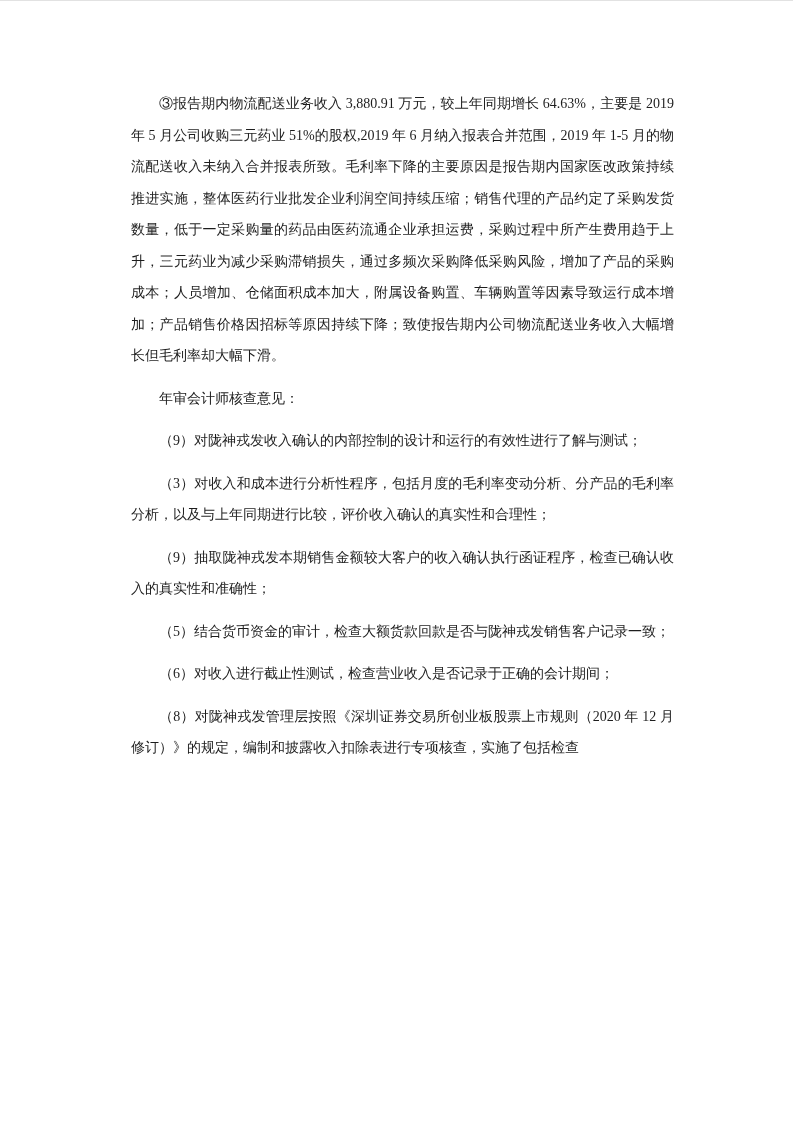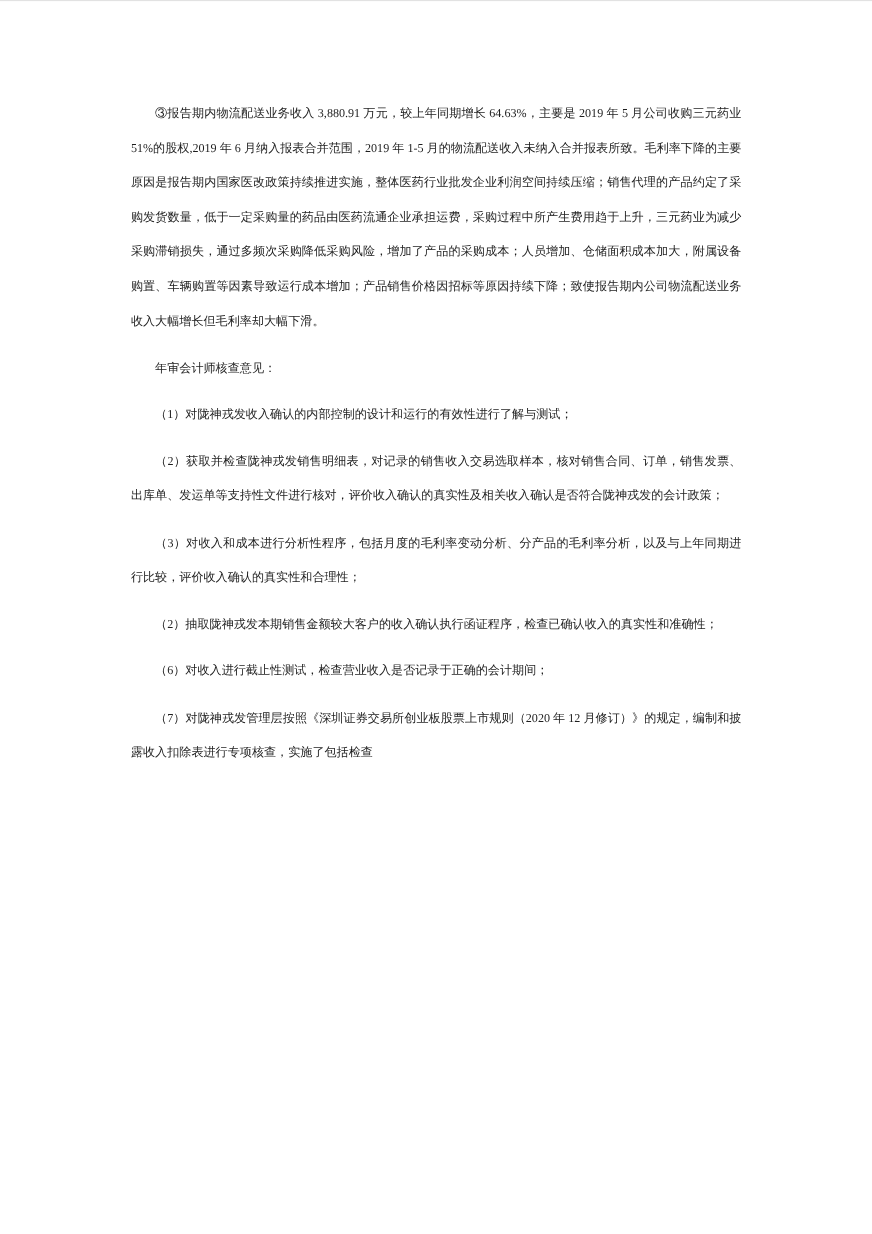--- a/index.html
+++ b/index.html
@@ -16,42 +16,43 @@
   .page {
     box-sizing: border-box;
     width: 793px;
     height: 1122px;
     background: #ffffff;
     border-top: 1px solid #e2e2e2;
     padding: 87px 119px 0 119px;
   }
   .doc-body {
     color: #1d1d1d;
-    font-size: 11px;
+    font-size: 14px;
     line-height: 31.5px;
     text-align: justify;
     text-justify: inter-ideograph;
+    margin-left: 12px;
   }
   .doc-body p {
     margin: 0 0 11px 0;
     text-indent: 2em;
     word-break: break-all;
   }
   .doc-body p.heading {
     font-weight: normal;
     margin-top: 5px;
   }
 </style>
 </head>
 <body>
 
 <div class="page">
   <div class="doc-body">
     <p>③报告期内物流配送业务收入 3,880.91 万元，较上年同期增长 64.63%，主要是 2019 年 5 月公司收购三元药业 51%的股权,2019 年 6 月纳入报表合并范围，2019 年 1-5 月的物流配送收入未纳入合并报表所致。毛利率下降的主要原因是报告期内国家医改政策持续推进实施，整体医药行业批发企业利润空间持续压缩；销售代理的产品约定了采购发货数量，低于一定采购量的药品由医药流通企业承担运费，采购过程中所产生费用趋于上升，三元药业为减少采购滞销损失，通过多频次采购降低采购风险，增加了产品的采购成本；人员增加、仓储面积成本加大，附属设备购置、车辆购置等因素导致运行成本增加；产品销售价格因招标等原因持续下降；致使报告期内公司物流配送业务收入大幅增长但毛利率却大幅下滑。</p>
     <p class="heading">年审会计师核查意见：</p>
-    <p>（1）对陇神戎发收入确认的内部控制的设计和运行的有效性进行了解与测试；</p>
-    <p>（2）获取并检查陇神戎发销售明细表，对记录的销售收入交易选取样本，核对销售合同、订单，销售发票、出库单、发运单等支持性文件进行核对，评价收入确认的真实性及相关收入确认是否符合陇神戎发的会计政策；</p>
+    <p>（9）对陇神戎发收入确认的内部控制的设计和运行的有效性进行了解与测试；</p>
     <p>（3）对收入和成本进行分析性程序，包括月度的毛利率变动分析、分产品的毛利率分析，以及与上年同期进行比较，评价收入确认的真实性和合理性；</p>
-    <p>（2）抽取陇神戎发本期销售金额较大客户的收入确认执行函证程序，检查已确认收入的真实性和准确性；</p>
+    <p>（9）抽取陇神戎发本期销售金额较大客户的收入确认执行函证程序，检查已确认收入的真实性和准确性；</p>
+    <p>（5）结合货币资金的审计，检查大额货款回款是否与陇神戎发销售客户记录一致；</p>
     <p>（6）对收入进行截止性测试，检查营业收入是否记录于正确的会计期间；</p>
-    <p>（7）对陇神戎发管理层按照《深圳证券交易所创业板股票上市规则（2020 年 12 月修订）》的规定，编制和披露收入扣除表进行专项核查，实施了包括检查</p>
+    <p>（8）对陇神戎发管理层按照《深圳证券交易所创业板股票上市规则（2020 年 12 月修订）》的规定，编制和披露收入扣除表进行专项核查，实施了包括检查</p>
   </div>
 </div>
 
 </body></html>

